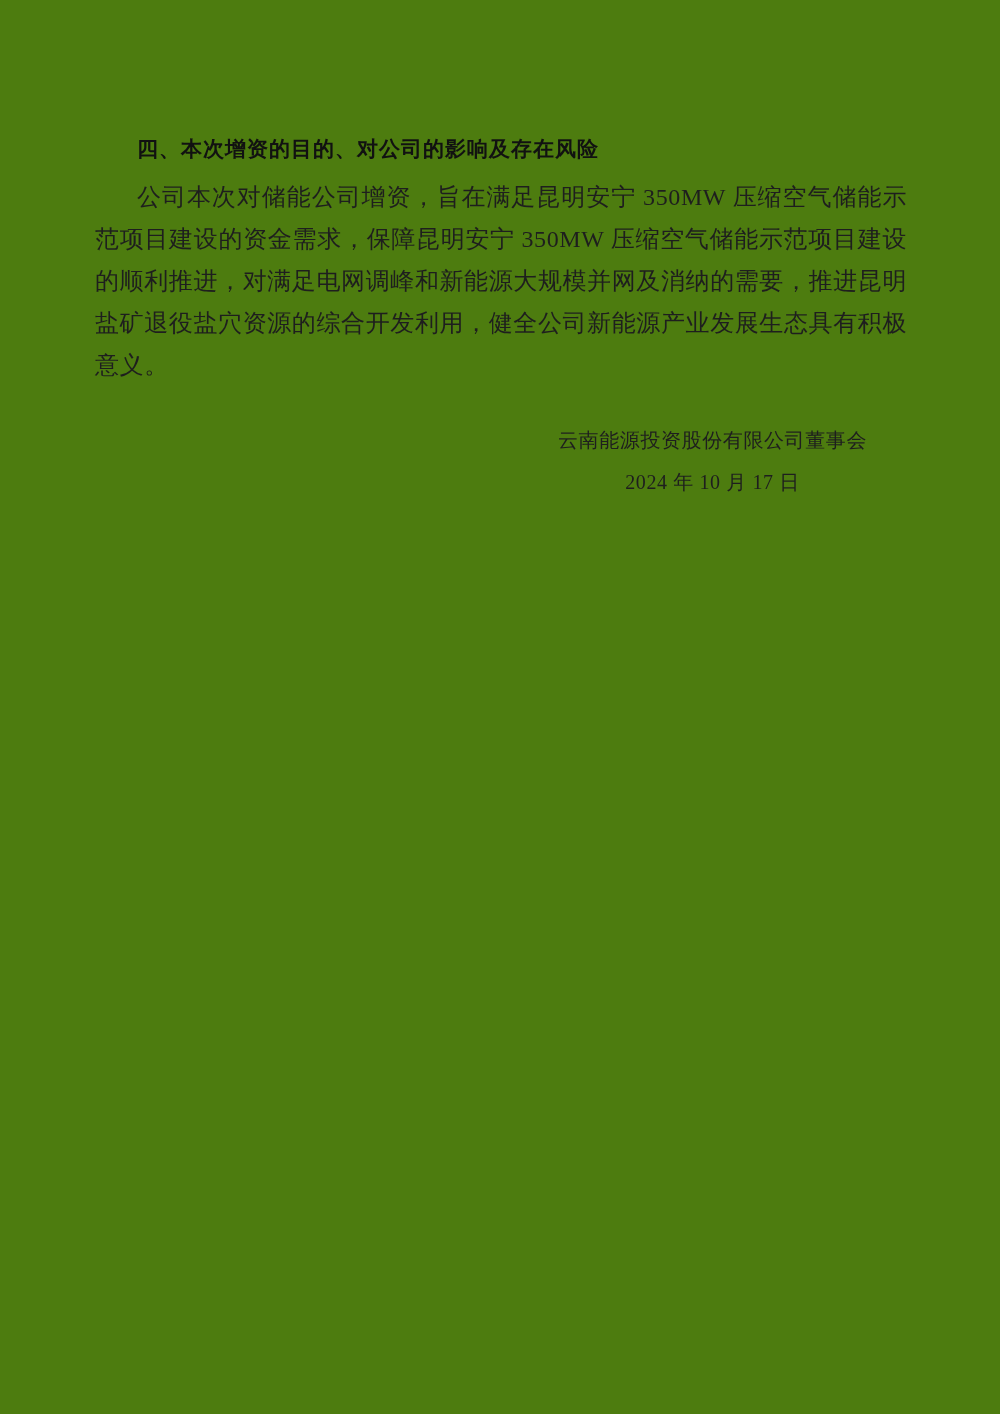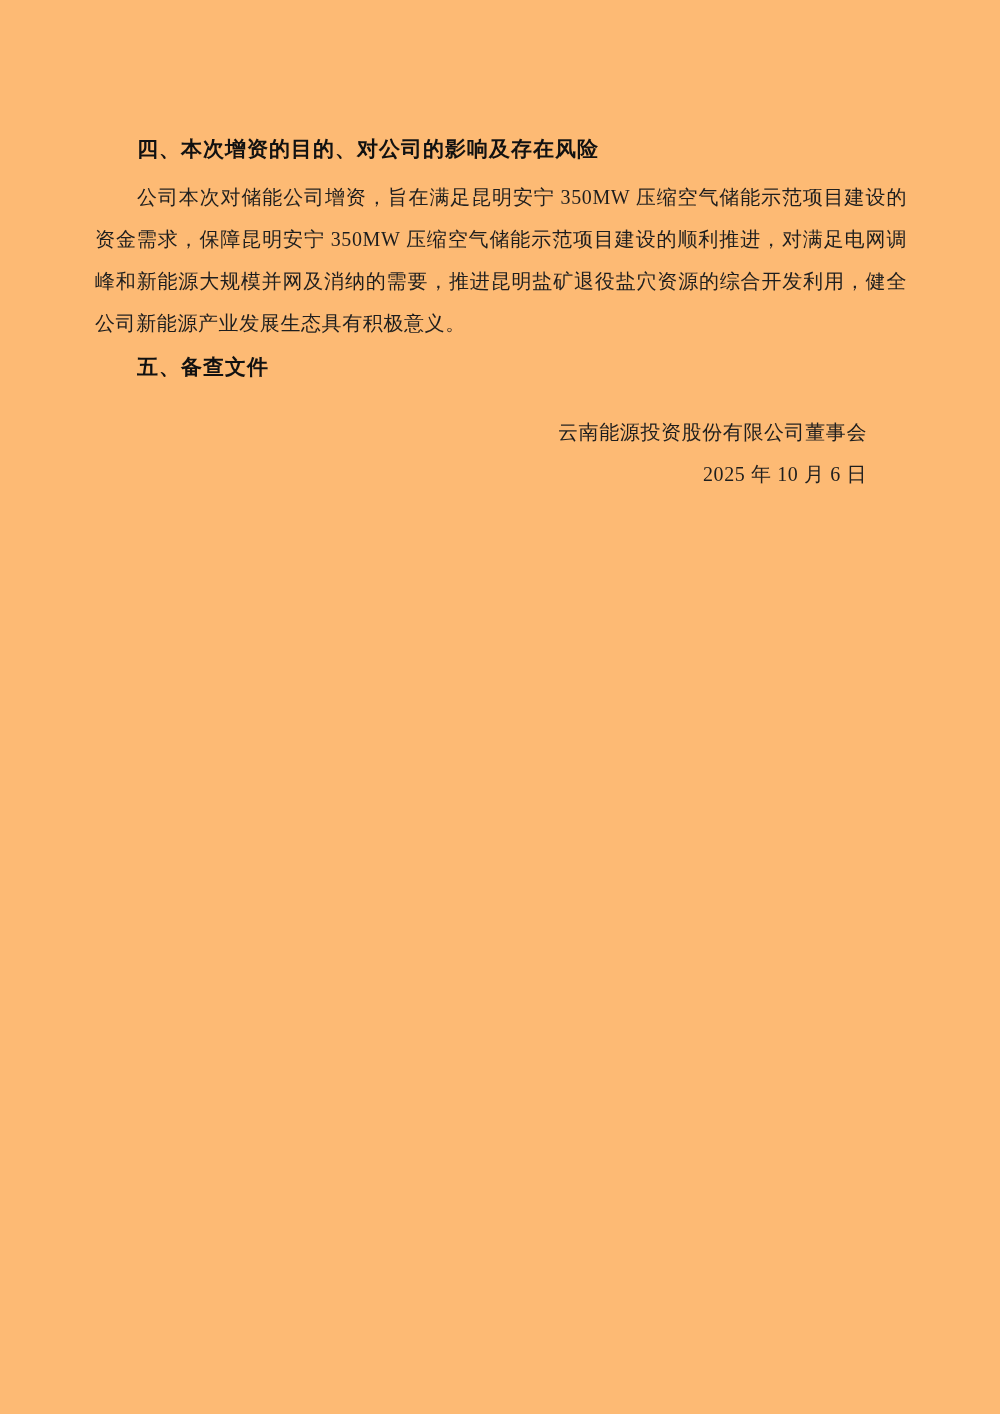--- a/index.html
+++ b/index.html
@@ -5,40 +5,40 @@
   html, body {
     margin: 0;
     padding: 0;
     background: #ffffff;
   }
   .page {
     position: relative;
     width: 1000px;
     height: 1414px;
     margin: 0 auto;
-    background: #fdba74;
+    background: #4d7c0f;
     box-sizing: border-box;
     padding: 138px 93px 0 95px;
     font-family: "Liberation Serif", "DejaVu Serif", serif;
     color: #1e1e1e;
     overflow: hidden;
   }
   .sec-heading {
     margin: 0;
     font-family: "Liberation Sans", "DejaVu Sans", sans-serif;
     font-weight: bold;
     font-size: 21px;
     line-height: 22px;
     letter-spacing: 1px;
     color: #111111;
     padding-left: 42px;
   }
   .body-para {
     margin: 16px 0 0 0;
-    font-size: 20px;
+    font-size: 24px;
     line-height: 42px;
     letter-spacing: 0.6px;
     text-align: justify;
     text-justify: inter-ideograph;
     text-indent: 42px;
   }
   .body-para + .body-para {
     margin-top: 0;
   }
   .sec-heading.second {
@@ -52,21 +52,21 @@
     text-indent: 42px;
   }
   .body-line.first {
     margin-top: 16px;
   }
   .signature-block {
     margin-top: 33px;
     margin-left: auto;
     margin-right: 40px;
     width: fit-content;
-    text-align: right;
+    text-align: center;
   }
   .signature-company {
     font-size: 20px;
     line-height: 42px;
     letter-spacing: 0.6px;
     white-space: nowrap;
   }
   .signature-date {
     font-size: 20px;
     line-height: 42px;
@@ -77,22 +77,21 @@
 </head>
 <body>
 
 <div class="page">
 
   <h2 class="sec-heading">四、本次增资的目的、对公司的影响及存在风险</h2>
 
   <p class="body-para">公司本次对储能公司增资，旨在满足昆明安宁 350MW 压缩空气储能示范项目建设的资金需求，保障昆明安宁 350MW 压缩空气储能示范项目建设的顺利推进，对满足电网调峰和新能源大规模并网及消纳的需要，推进昆明盐矿退役盐穴资源的综合开发利用，健全公司新能源产业发展生态具有积极意义。</p>
 
 
-  <h2 class="sec-heading second">五、备查文件</h2>
 
 
 
   <div class="signature-block">
     <div class="signature-company">云南能源投资股份有限公司董事会</div>
-    <div class="signature-date">2025 年 10 月 6 日</div>
+    <div class="signature-date">2024 年 10 月 17 日</div>
   </div>
 
 </div>
 
 </body></html>

